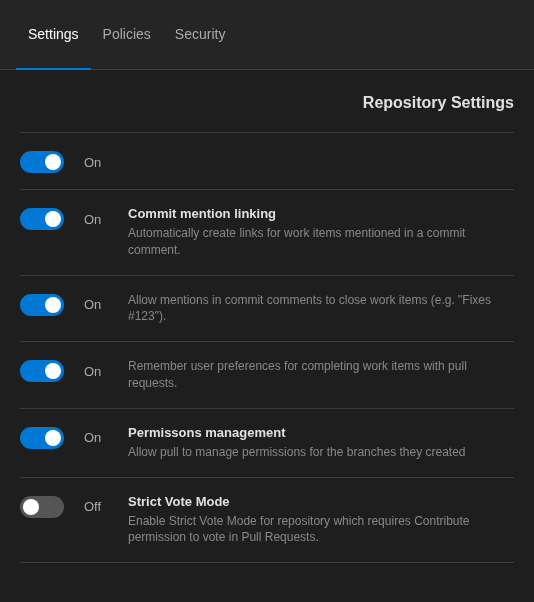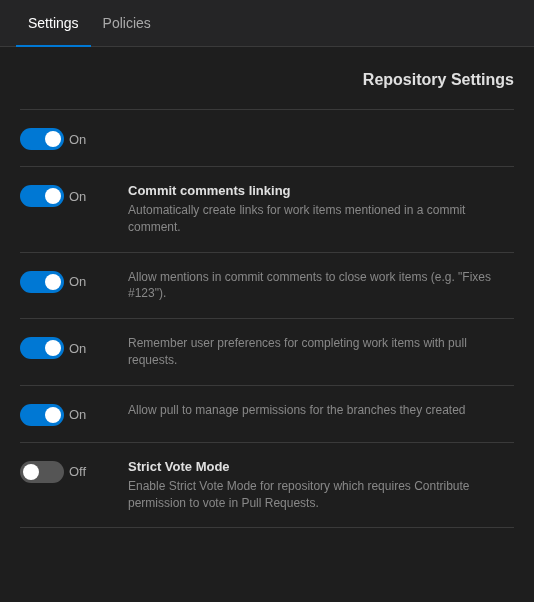--- a/index.html
+++ b/index.html
@@ -17,21 +17,21 @@
       font-size: 13px;
       overflow: hidden;
     }
 
     
     .tab-bar {
       display: flex;
       align-items: stretch;
       background-color: #252526;
       border-bottom: 1px solid #3a3a3a;
-      height: 47px;
+      height: 70px;
       padding: 0 16px;
     }
 
     .tab {
       display: flex;
       align-items: center;
       padding: 0 12px;
       cursor: pointer;
       color: #aaaaaa;
       font-size: 14px;
@@ -69,21 +69,21 @@
       padding: 16px 0;
       border-bottom: 1px solid #3a3a3a;
       gap: 0;
     }
 
     .toggle-area {
       display: flex;
       align-items: center;
       min-width: 100px;
       padding-top: 2px;
-      gap: 5px;
+      gap: 20px;
       flex-shrink: 0;
     }
 
     
     .toggle-switch {
       position: relative;
       width: 44px;
       height: 22px;
       border-radius: 11px;
       cursor: pointer;
@@ -142,20 +142,21 @@
       line-height: 1.4;
     }
   </style>
 </head>
 <body>
 
 <div class="tab-bar">
 
 <div class="tab active">Settings</div>
     <div class="tab">Policies</div>
+    <div class="tab">Security</div>
   </div>
 
 <div class="main-content">
   <div class="section-title">Repository Settings</div>
   <div class="settings-list">
 
   <div class="setting-item">
         <div class="toggle-area">
           <div class="toggle-switch on">
             <div class="toggle-knob"></div>
@@ -164,21 +165,21 @@
         </div>
       </div>
       <div class="setting-item">
         <div class="toggle-area">
           <div class="toggle-switch on">
             <div class="toggle-knob"></div>
           </div>
           <span class="toggle-label">On</span>
         </div>
         <div class="setting-text">
-          <div class="setting-name">Commit comments linking</div>
+          <div class="setting-name">Commit mention linking</div>
           <div class="setting-desc">Automatically create links for work items mentioned in a commit comment.</div>
         </div>
       </div>
       <div class="setting-item">
         <div class="toggle-area">
           <div class="toggle-switch on">
             <div class="toggle-knob"></div>
           </div>
           <span class="toggle-label">On</span>
         </div>
@@ -198,20 +199,21 @@
         </div>
       </div>
       <div class="setting-item">
         <div class="toggle-area">
           <div class="toggle-switch on">
             <div class="toggle-knob"></div>
           </div>
           <span class="toggle-label">On</span>
         </div>
         <div class="setting-text">
+          <div class="setting-name">Permissons management</div>
           <div class="setting-desc">Allow pull to manage permissions for the branches they created</div>
         </div>
       </div>
       <div class="setting-item">
         <div class="toggle-area">
           <div class="toggle-switch off">
             <div class="toggle-knob"></div>
           </div>
           <span class="toggle-label">Off</span>
         </div>

